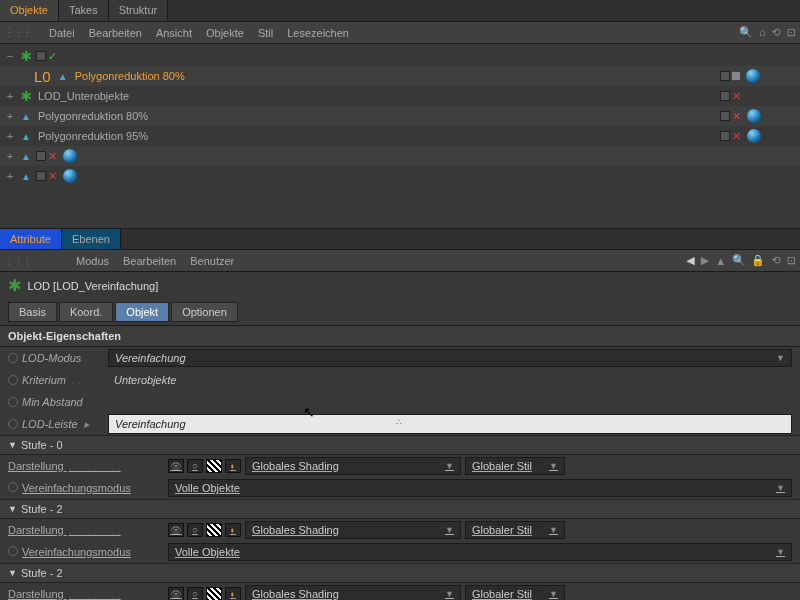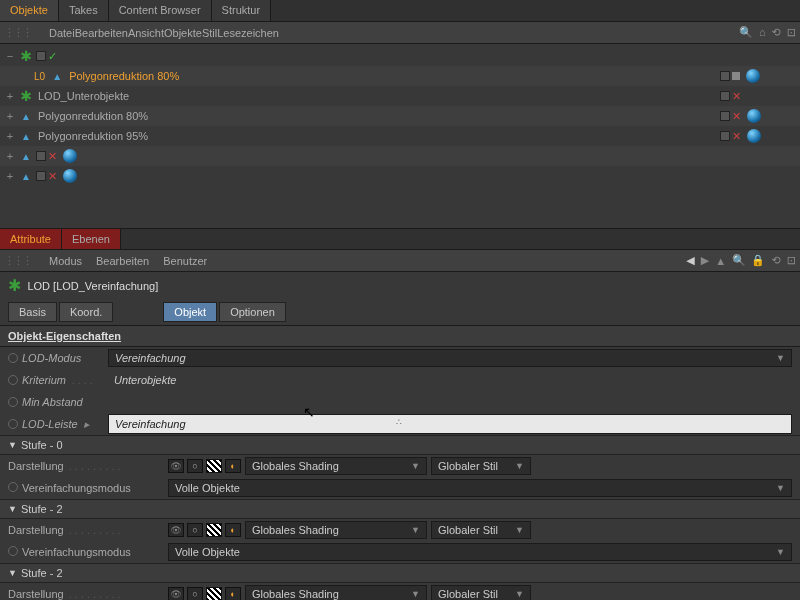--- a/index.html
+++ b/index.html
@@ -30,80 +30,79 @@
 .obj-name.sel { color: #f0a030; }
 .tag-col { width: 80px; display: flex; gap: 2px; align-items: center; justify-content: flex-start; }
 .tag-box { width: 10px; height: 10px; background: #555; border: 1px solid #222; }
 .tag-check { color: #3fbf3f; font-size: 11px; }
 .tag-x { color: #d04040; font-size: 11px; }
 .tag-sphere { width: 14px; height: 14px; border-radius: 50%; background: radial-gradient(circle at 35% 30%, #7fd4ff, #1a6fa8 60%, #0a3550); margin-left: 4px; }
 .layer-dot { width: 8px; height: 8px; background: #888; }
 
 
 .panel-tabs { display: flex; background: #303030; height: 22px; border-top: 1px solid #1a1a1a; border-bottom: 1px solid #1a1a1a; }
-.panel-tab { padding: 4px 10px; background: #7f1d1d; border-right: 1px solid #1a1a1a; cursor: pointer; }
-.panel-tab.active { color: #f0a030; background: #7f1d1d; }
+.panel-tab { padding: 4px 10px; background: #0c4a6e; border-right: 1px solid #1a1a1a; cursor: pointer; }
+.panel-tab.active { color: #f0a030; background: #1d4ed8; }
 
 
 .attr-head { display: flex; align-items: center; gap: 6px; padding: 4px 8px; background: #383838; color: #ddd; }
 .attr-head .leaf-green { font-size: 16px; }
 
 
 .sub-tabs { display: flex; gap: 2px; padding: 3px 8px; background: #383838; }
 .sub-tab { padding: 3px 10px; background: #4a4a4a; border: 1px solid #222; cursor: pointer; color: #ccc; }
-.sub-tab.active { background: #5a7fa8; color: #fff; margin-left: 48px; }
-
-
-.prop-header { padding: 4px 8px; font-weight: bold; color: #ddd; background: #3c3c3c; border-top: 1px solid #1a1a1a; border-bottom: 1px solid #1a1a1a; text-decoration: underline; }
+.sub-tab.active { background: #5a7fa8; color: #fff; }
+
+
+.prop-header { padding: 4px 8px; font-weight: bold; color: #ddd; background: #3c3c3c; border-top: 1px solid #1a1a1a; border-bottom: 1px solid #1a1a1a; }
 .prop-grid { background: #383838; }
 .prop-row { display: flex; align-items: center; height: 22px; padding: 0 8px; font-style: italic; }
 .prop-label { width: 100px; display: flex; align-items: center; gap: 4px; color: #aaa; }
 .radio { width: 10px; height: 10px; border: 1px solid #666; border-radius: 50%; display: inline-block; }
 .dots { color: #555; margin-left: 2px; }
 .prop-value { flex: 1; }
 .dropdown { background: #2c2c2c; border: 1px solid #1a1a1a; padding: 2px 6px; color: #ccc; display: flex; justify-content: space-between; align-items: center; cursor: pointer; }
 .dropdown .caret { color: #888; font-size: 9px; }
 .text-input { background: #e8e8e8; color: #222; padding: 3px 6px; border: 1px solid #1a1a1a; }
 .plain-val { padding: 2px 6px; color: #ccc; }
 
 
 .group-head { display: flex; align-items: center; gap: 4px; padding: 3px 8px; background: #3c3c3c; border-top: 1px solid #222; border-bottom: 1px solid #222; color: #ccc; cursor: pointer; }
 .group-head .disc { font-size: 9px; }
-.group-body { background: #383838; }
+.group-body { background: #383838; text-decoration: underline; }
 .darstellung-row { display: flex; align-items: center; height: 22px; padding: 0 8px; gap: 4px; }
 .dar-label { width: 156px; color: #aaa; }
 .dar-icons { display: flex; gap: 3px; align-items: center; }
 .mini-icon { width: 16px; height: 14px; background: #2a2a2a; border: 1px solid #111; display: flex; align-items: center; justify-content: center; font-size: 9px; color: #aaa; cursor: pointer; }
 .mini-icon.eye { color: #888; }
 .mini-icon.chk { background: linear-gradient(45deg,#000 25%,#fff 25%,#fff 50%,#000 50%,#000 75%,#fff 75%); background-size: 6px 6px; }
 .mini-icon.orange { color: #f0a030; }
-.dd-med { width: 182px; justify-content: space-between; }
+.dd-med { width: 216px; justify-content: space-between; }
 .dd-sm { width: 100px; }
 .dd-full { flex: 1; }
 
 .cursor { position: absolute; left: 303px; top: 404px; font-size: 14px; color: #000; pointer-events:none; }
 .grip-drag { position:absolute; left: 396px; top: 417px; color:#666; font-size:9px; }
 
 .nav-arrows { display:flex; gap:8px; align-items:center; }
 .nav-arrow { cursor:pointer; color:#888; }
 .nav-arrow.active { color:#ccc; }
 </style>
 </head>
 <body>
 
 <div class="top-tabs" id="top-tabs">
     <div class="top-tab active">Objekte</div>
     <div class="top-tab">Takes</div>
-    <div class="top-tab">Content Browser</div>
     <div class="top-tab">Struktur</div>
   </div>
 
 <div class="menubar">
   <span class="grip">⋮⋮⋮</span>
-  <span id="obj-menu-items" style="display: flex; ">
+  <span id="obj-menu-items" style="display: flex; gap: 14px;">
       <span class="menu-item">Datei</span>
       <span class="menu-item">Bearbeiten</span>
       <span class="menu-item">Ansicht</span>
       <span class="menu-item">Objekte</span>
       <span class="menu-item">Stil</span>
       <span class="menu-item">Lesezeichen</span>
     </span>
   <div class="right-icons">
     <span class="ri">🔍</span>
     <span class="ri">⌂</span>
@@ -118,21 +117,21 @@
       <span class="expander">−</span>
       <span class="obj-icon leaf-green">✱</span>
       <div class="tag-col">
         <span class="tag-box"></span>
         <span class="tag-check">✓</span>
       </div>
     </div>
     <div class="obj-row striped">
       <span class="indent" style="width:18px"></span>
       <span class="expander"></span>
-      <span style="color:#f0a030;font-size:10px;margin-right:2px;">L0</span>
+      <span style="color:#f0a030;font-size:15px;margin-right:2px;">L0</span>
       <span class="obj-icon tri-blue">▲</span>
       <span class="obj-name sel">Polygonreduktion 80%</span>
       <div class="tag-col">
         <span class="tag-box"></span>
         <span class="layer-dot"></span>
         <span class="tag-sphere"></span>
       </div>
     </div>
     <div class="obj-row">
       <span class="indent" style="width:0px"></span>
@@ -188,21 +187,21 @@
     </div>
   </div>
 
 <div class="panel-tabs" id="panel-tabs">
     <div class="panel-tab active">Attribute</div>
     <div class="panel-tab">Ebenen</div>
   </div>
 
 <div class="menubar">
   <span class="grip">⋮⋮⋮</span>
-  <span id="attr-menu-items" style="display: flex; gap: 14px;">
+  <span id="attr-menu-items" style="display: flex; gap: 14px; margin-left: 27px;">
       <span class="menu-item">Modus</span>
       <span class="menu-item">Bearbeiten</span>
       <span class="menu-item">Benutzer</span>
     </span>
   <div class="right-icons nav-arrows">
     <span class="nav-arrow active">◀</span>
     <span class="nav-arrow">▶</span>
     <span class="nav-arrow">▲</span>
     <span class="ri">🔍</span>
     <span class="ri">🔒</span>

